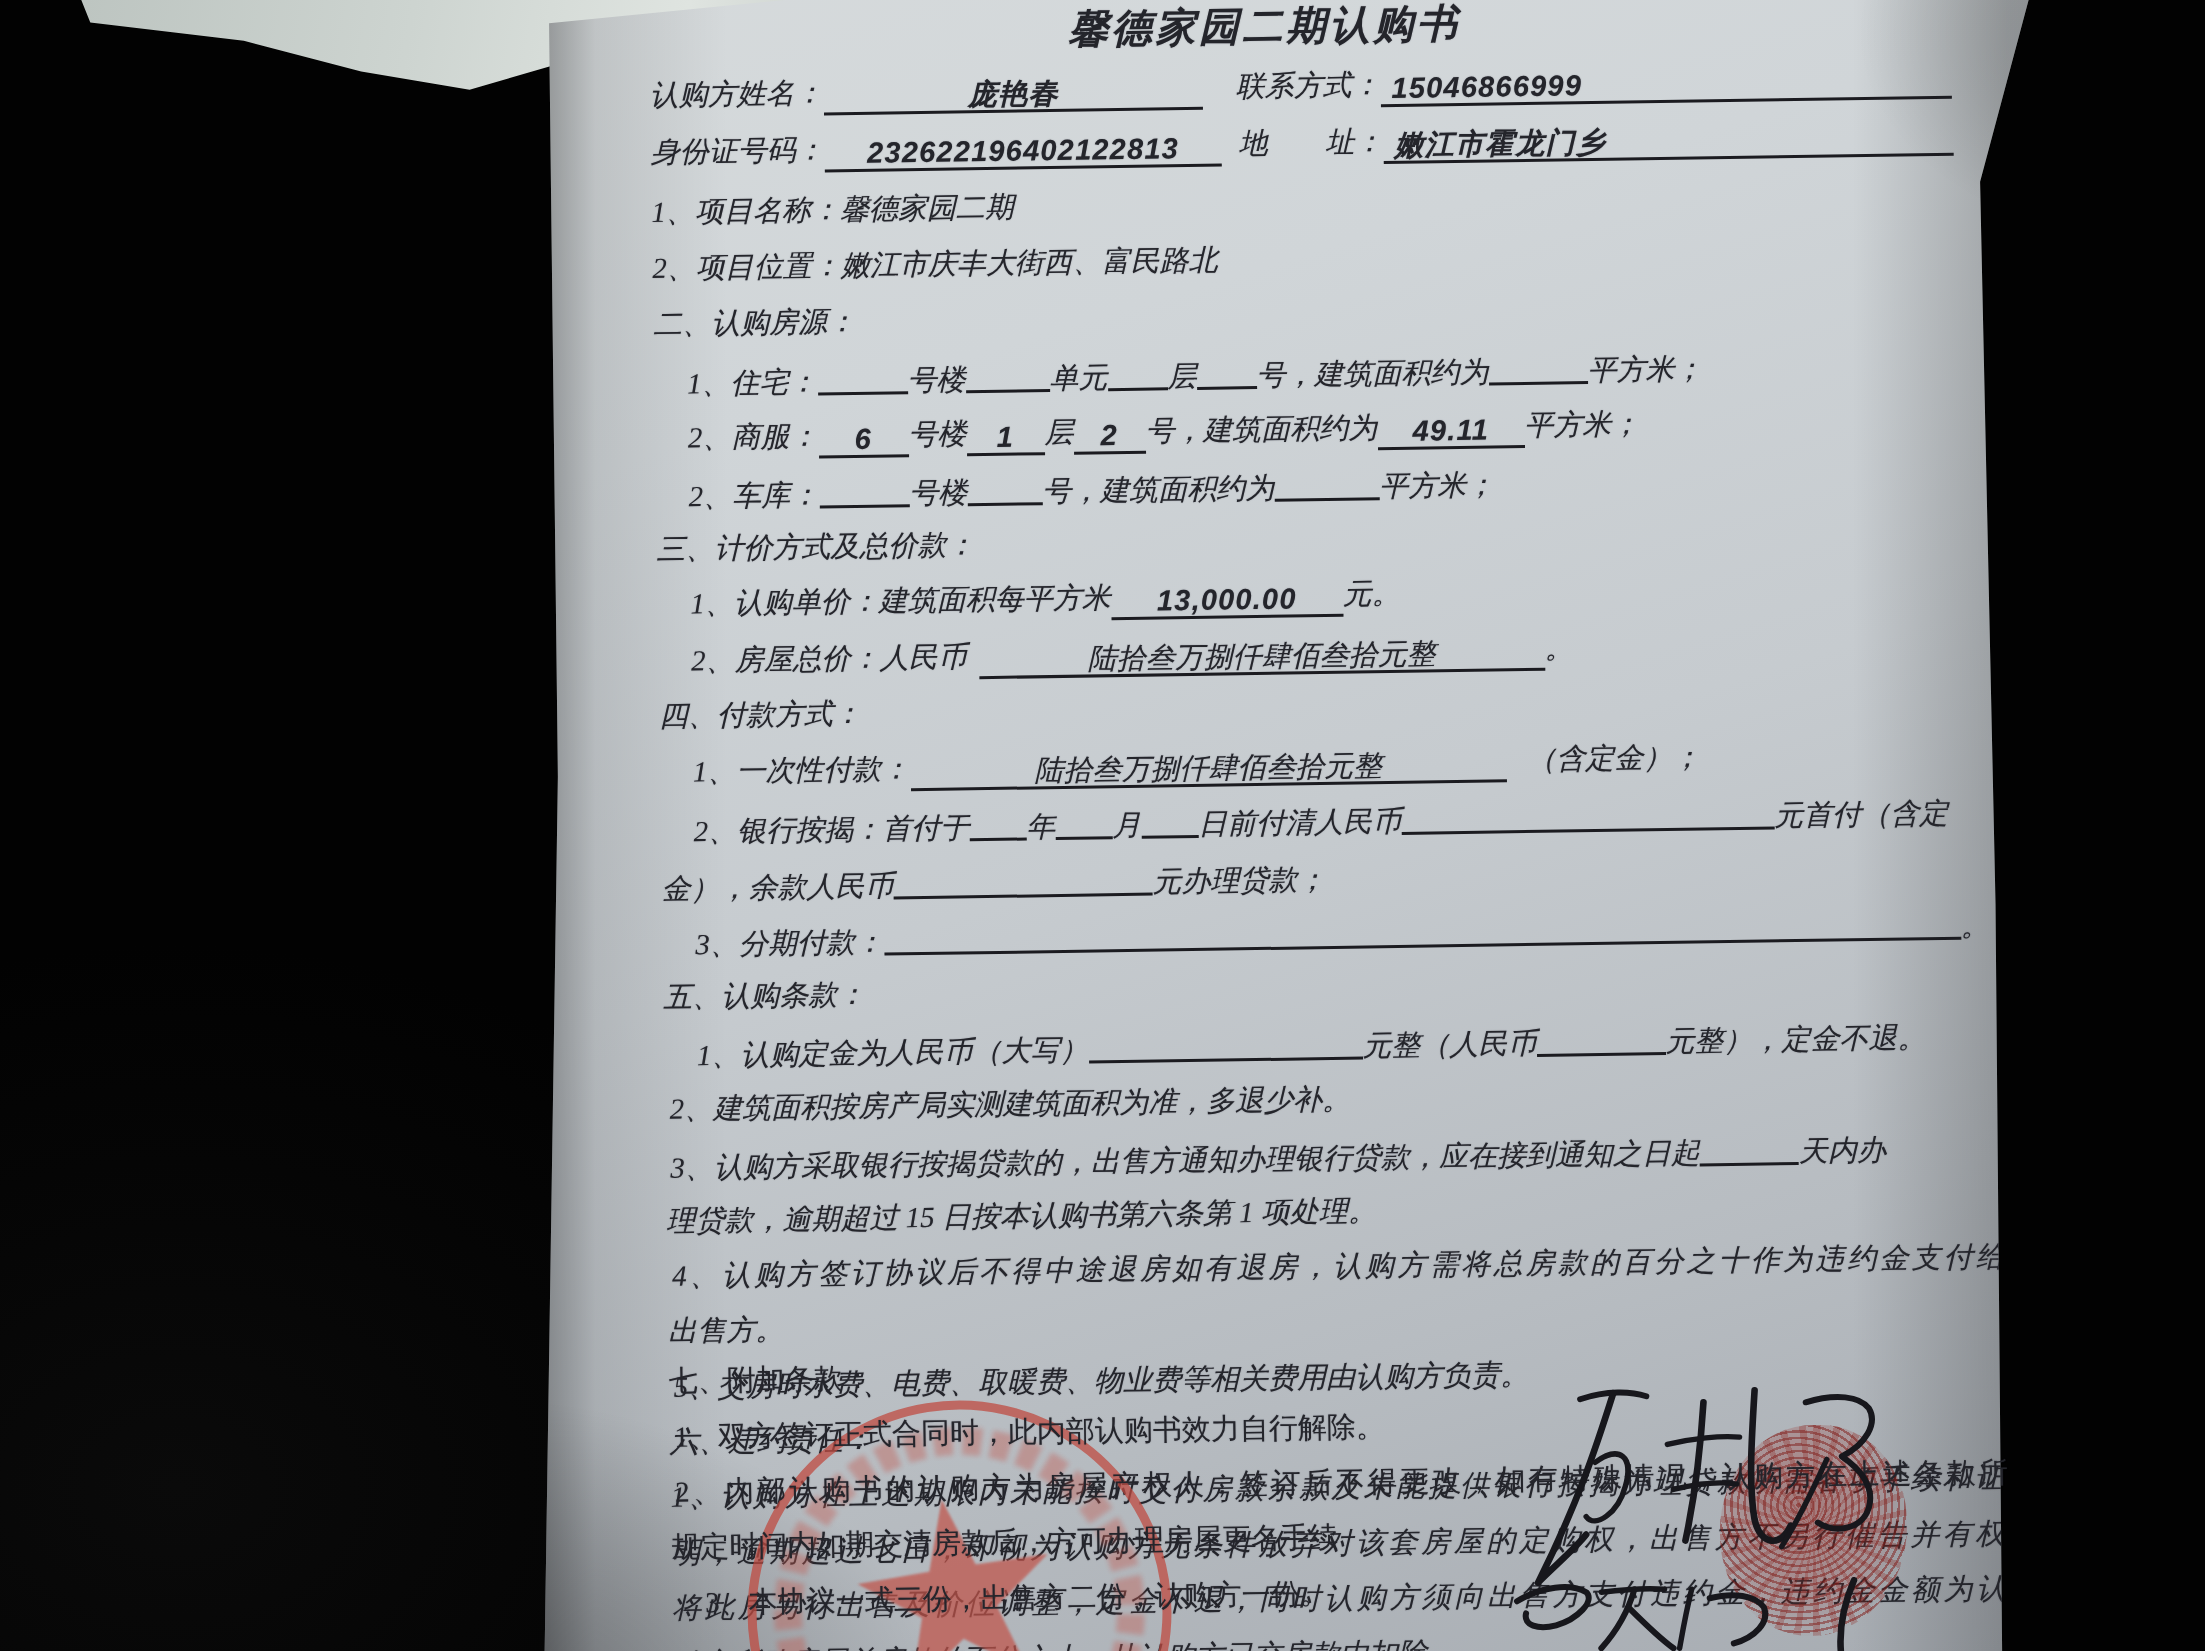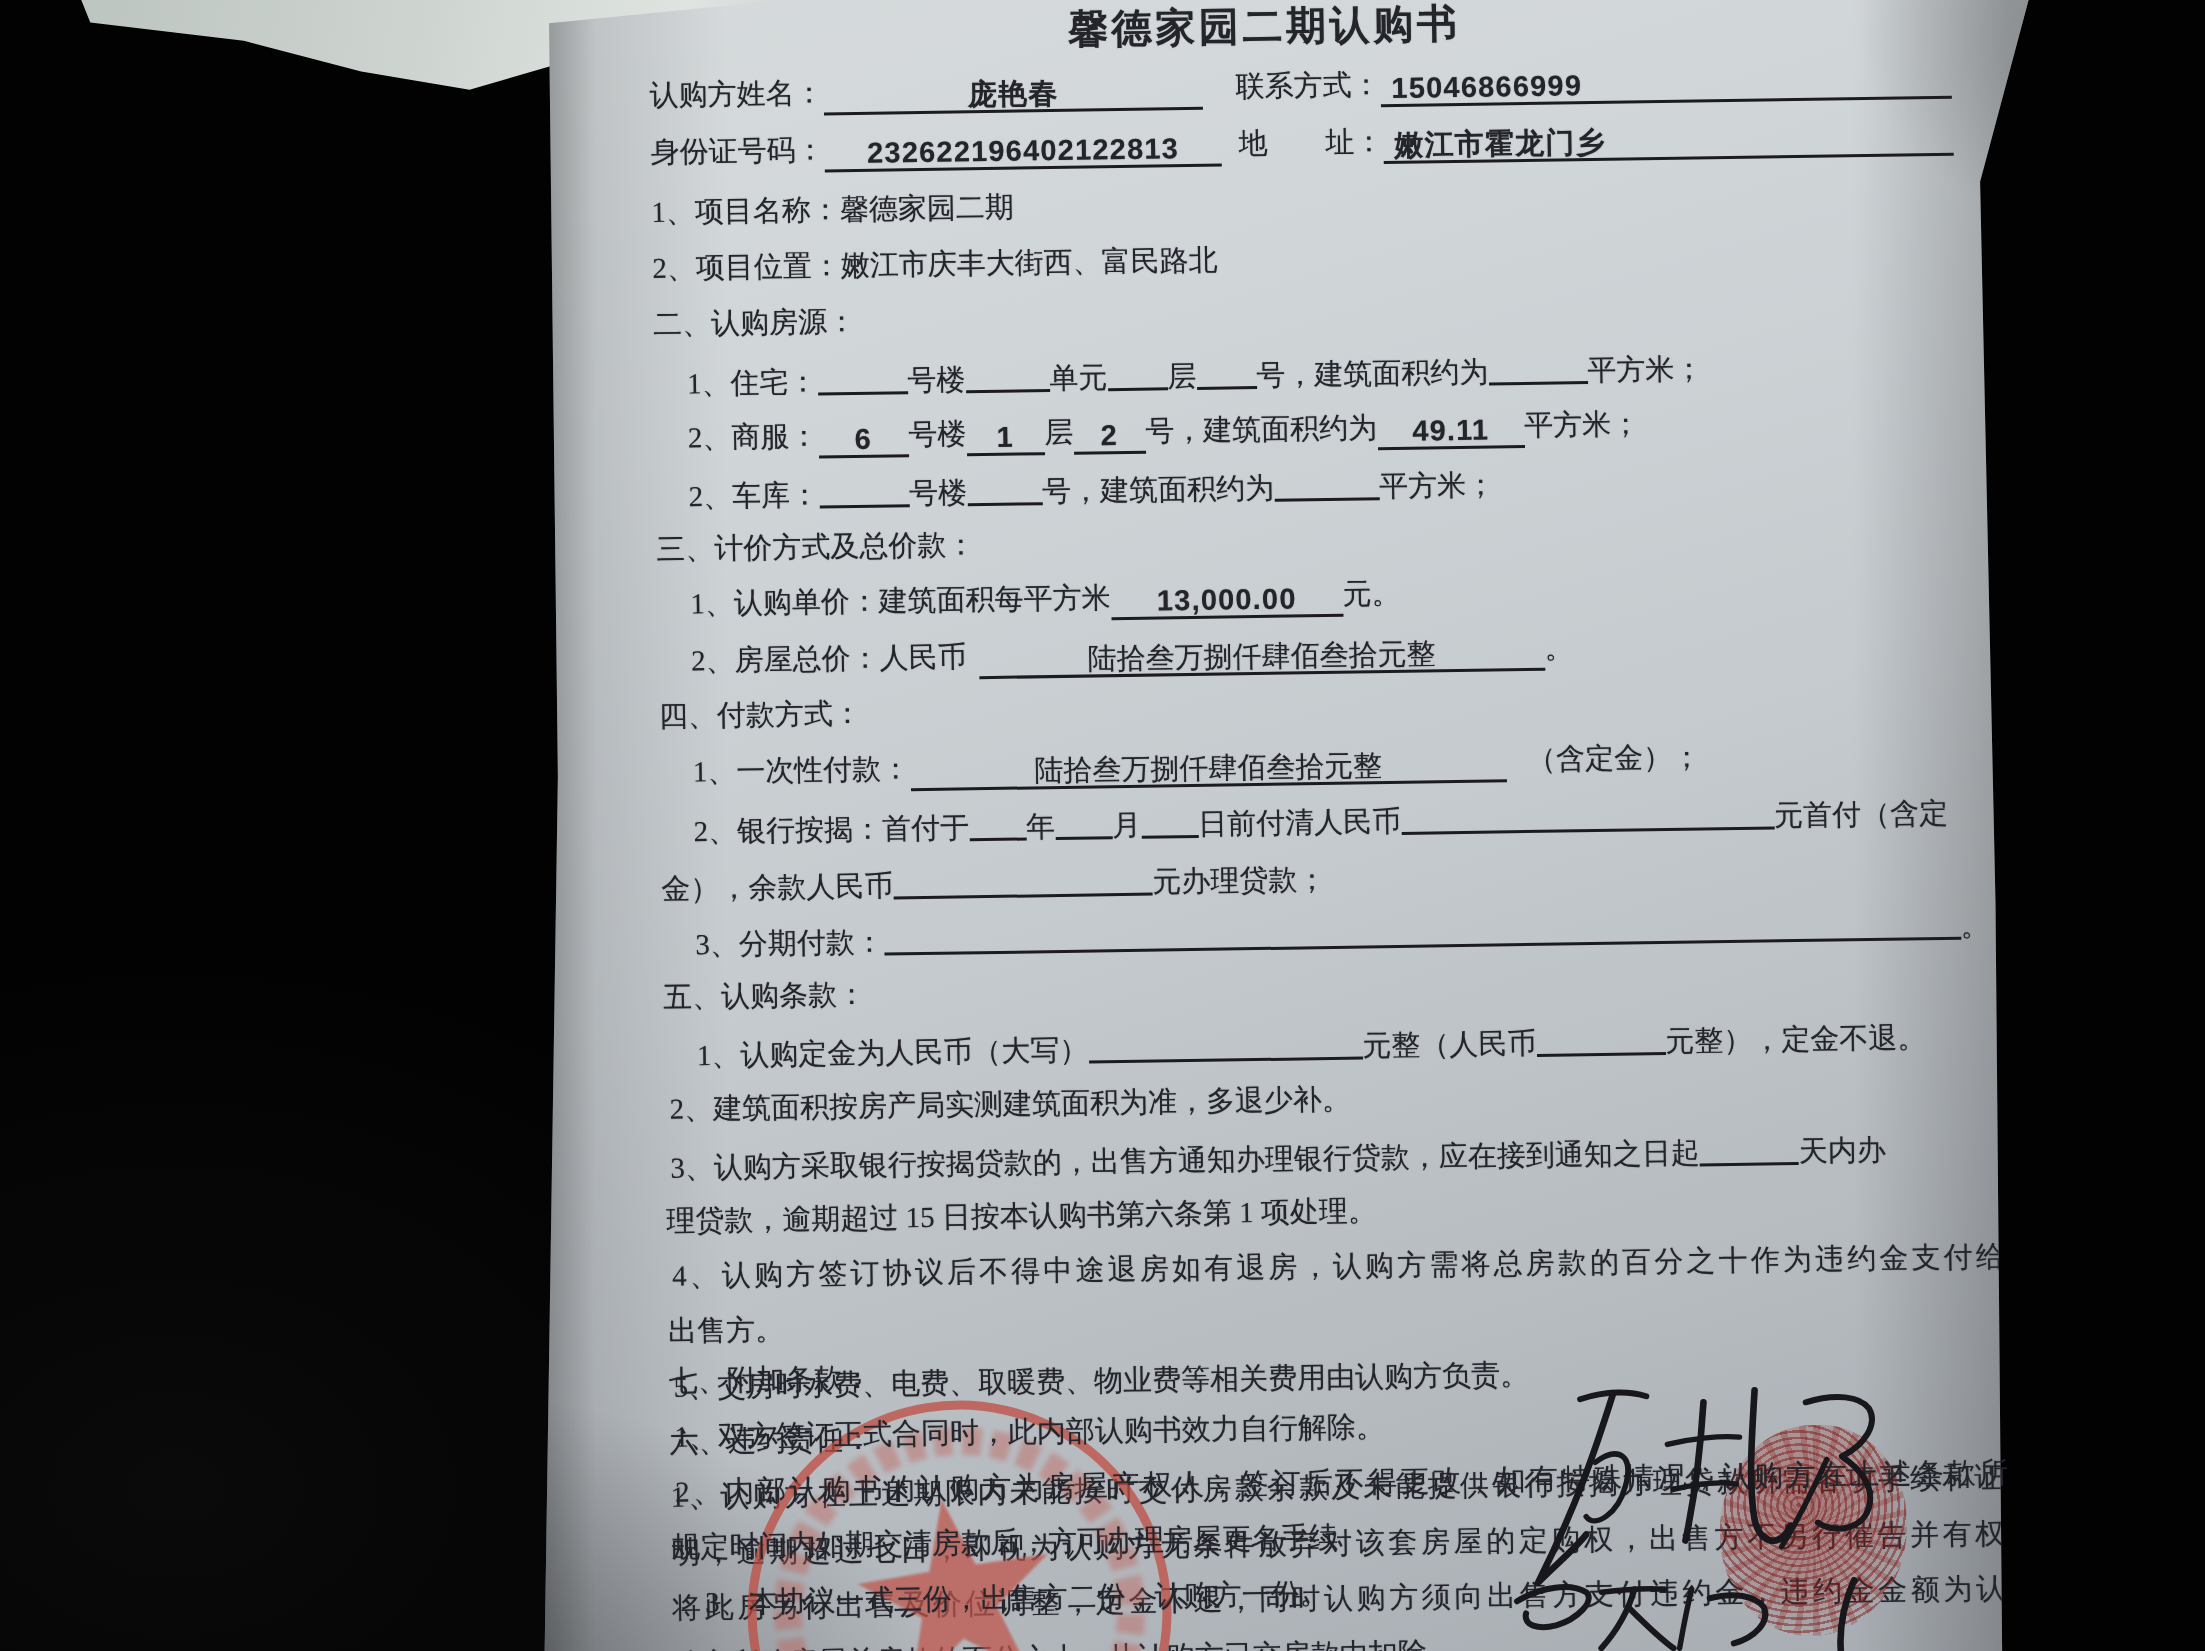--- a/index.html
+++ b/index.html
@@ -6,21 +6,21 @@
   .shot{position:relative;width:2205px;height:1652px;background:
     radial-gradient(722px 542px at 8% 90%, #0a0a0a 0%, #050505 60%, #020202 100%);
     overflow:hidden;font-family:"Liberation Serif","DejaVu Serif",serif;}
   
   .sliver{position:absolute;left:0;top:0;width:903px;height:102px;
     background:linear-gradient(100deg,#b9c1bd 0%,#cdd4d0 45%,#dfe4e0 75%,#c4cac6 100%);
     clip-path:polygon(9% 0,98% 0,93% 18%,80% 55%,66% 52%,52% 88%,40% 70%,27% 40%,10% 22%);}
   
   .paper{position:absolute;inset:0;
     clip-path:polygon(24.9% 1.4%,35.6% 0%,92.0% 0%,89.8% 11.0%,90.5% 54.7%,90.8% 100%,24.7% 100%,25.3% 47.0%);
-    background:linear-gradient(163deg,#d8dcdd 0%,#d0d5d8 28%,#c6cbcf 52%,#b7bcc1 76%,#a5aab0 100%);}
+    background:linear-gradient(163deg,#d8dcdd 0%,#d0d5d8 28%,#c6cbcf 52%,#b7bcc1 76%,#a5aab0 100%);font-style:italic;}
   .paper-shade{position:absolute;inset:0;
     background:
       radial-gradient(843px 542px at 20% 104%, rgba(0,0,0,0.38) 0%, rgba(0,0,0,0) 60%),
       radial-gradient(542px 361px at 99% 2%, rgba(0,0,0,0.25) 0%, rgba(0,0,0,0) 60%),
       linear-gradient(90deg, rgba(0,0,0,0.30) 24.8%, rgba(0,0,0,0.10) 27%, rgba(0,0,0,0) 33%),
       linear-gradient(270deg, rgba(0,0,0,0.22) 9%, rgba(0,0,0,0) 16%);}
   
   .text-layer{position:absolute;left:649px;top:0;width:1333px;height:1652px;
     transform:rotate(-0.85deg);transform-origin:0px 48px;color:#24252b;
     text-shadow:0 0 1.2px rgba(40,40,55,0.45);}

